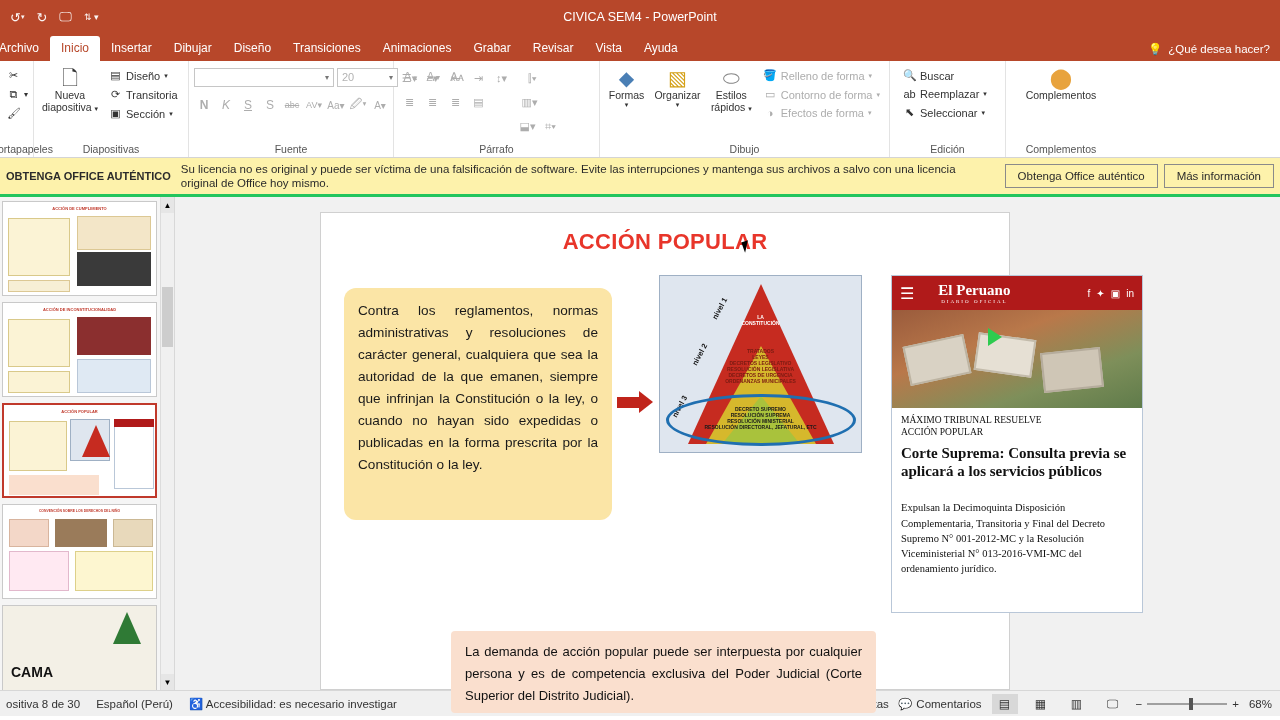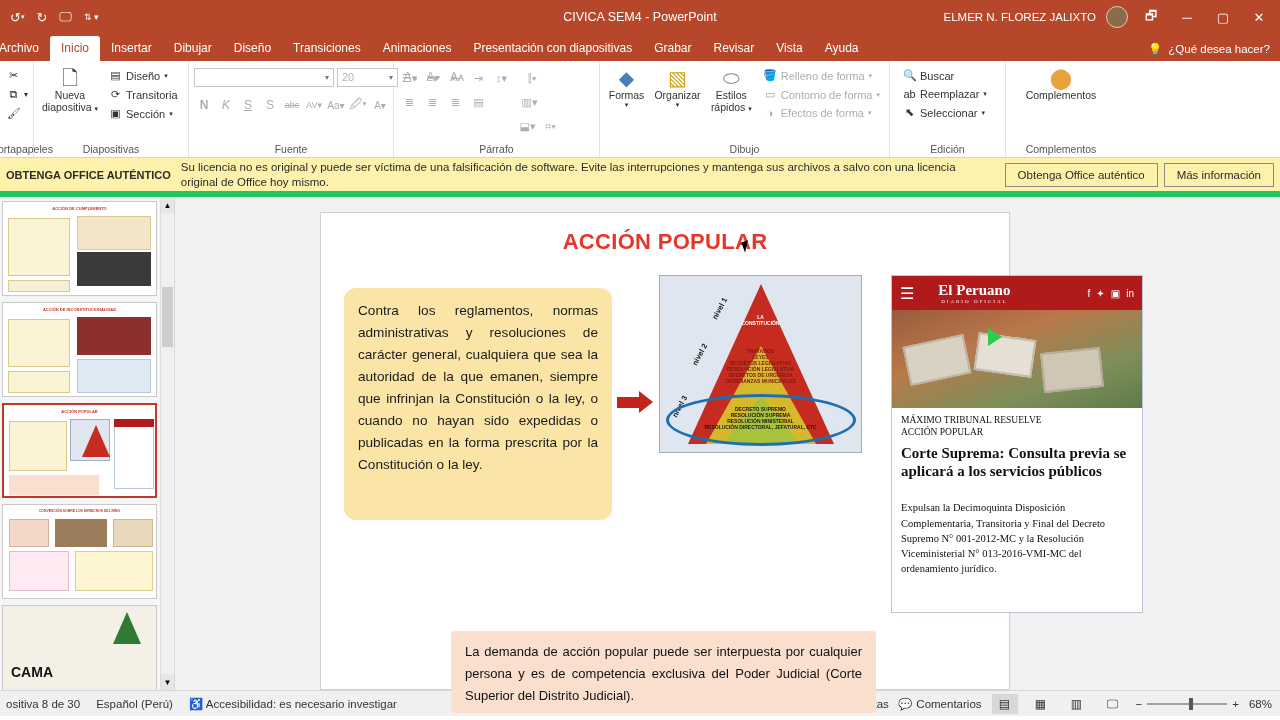--- a/index.html
+++ b/index.html
@@ -71,21 +71,21 @@
   .fsel .cv { margin-left: auto; font-size: 8px; padding-left: 6px; color:#777; }
   .fontrow2 { display: flex; gap: 2px; padding-top: 4px; align-items: center; }
   .fbtn { width: 20px; height: 20px; display:flex; align-items:center; justify-content:center; font-size: 12px; }
 
   
   .prow { display: flex; gap: 2px; align-items: center; }
   .pbtn { width: 21px; height: 20px; display:flex; align-items:center; justify-content:center; font-size: 11px; }
 
   
   .warnbar {
-    height: 39px; background: #fdf2ab; border-bottom: 6px solid #22c55e;
+    height: 39px; background: #fdf2ab; border-bottom: 3px solid #22c55e;
     display: flex; align-items: center; font-size: 11.5px; color: #2b2b2b;
   }
   .warn-title { font-weight: bold; font-size: 11px; padding: 0 10px 0 6px; white-space: nowrap; }
   .warn-text { flex: 1; line-height: 1.25; padding-right: 10px; }
   .warn-btn {
     border: 1px solid #8a8a8a; background: #fdf2ab; font-size: 11.5px;
     padding: 5px 12px; margin-right: 6px; white-space: nowrap;
   }
 
   
@@ -189,39 +189,30 @@
 <div id="app">
 
   <div class="titlebar">
     <div class="qat">
       <span class="qi">↺ <span style="font-size:7px">▾</span></span>
       <span class="qi">↻</span>
       <span class="qi">🖵</span>
       <span class="qi" style="font-size:9px">⇅ ▾</span>
     </div>
     <div class="title-center">CIVICA SEM4  -  PowerPoint</div>
-    <div class="title-right">
-      <span>ELMER N. FLOREZ JALIXTO</span>
-      <span class="avatar"></span>
-      <span class="wbtn">🗗</span>
-      <span class="wbtn">─</span>
-      <span class="wbtn">▢</span>
-      <span class="wbtn">✕</span>
-    </div>
   </div>
 
   <div class="tabsbar">
     <div class="tab" style="margin-left:-12px">Archivo</div>
     <div class="tab active">Inicio</div>
     <div class="tab">Insertar</div>
     <div class="tab">Dibujar</div>
     <div class="tab">Diseño</div>
     <div class="tab">Transiciones</div>
     <div class="tab">Animaciones</div>
-    <div class="tab">Presentación con diapositivas</div>
     <div class="tab">Grabar</div>
     <div class="tab">Revisar</div>
     <div class="tab">Vista</div>
     <div class="tab">Ayuda</div>
     <div class="tellme">
       <span>💡</span>
       <span>¿Qué desea hacer?</span>
     </div>
   </div>
 

